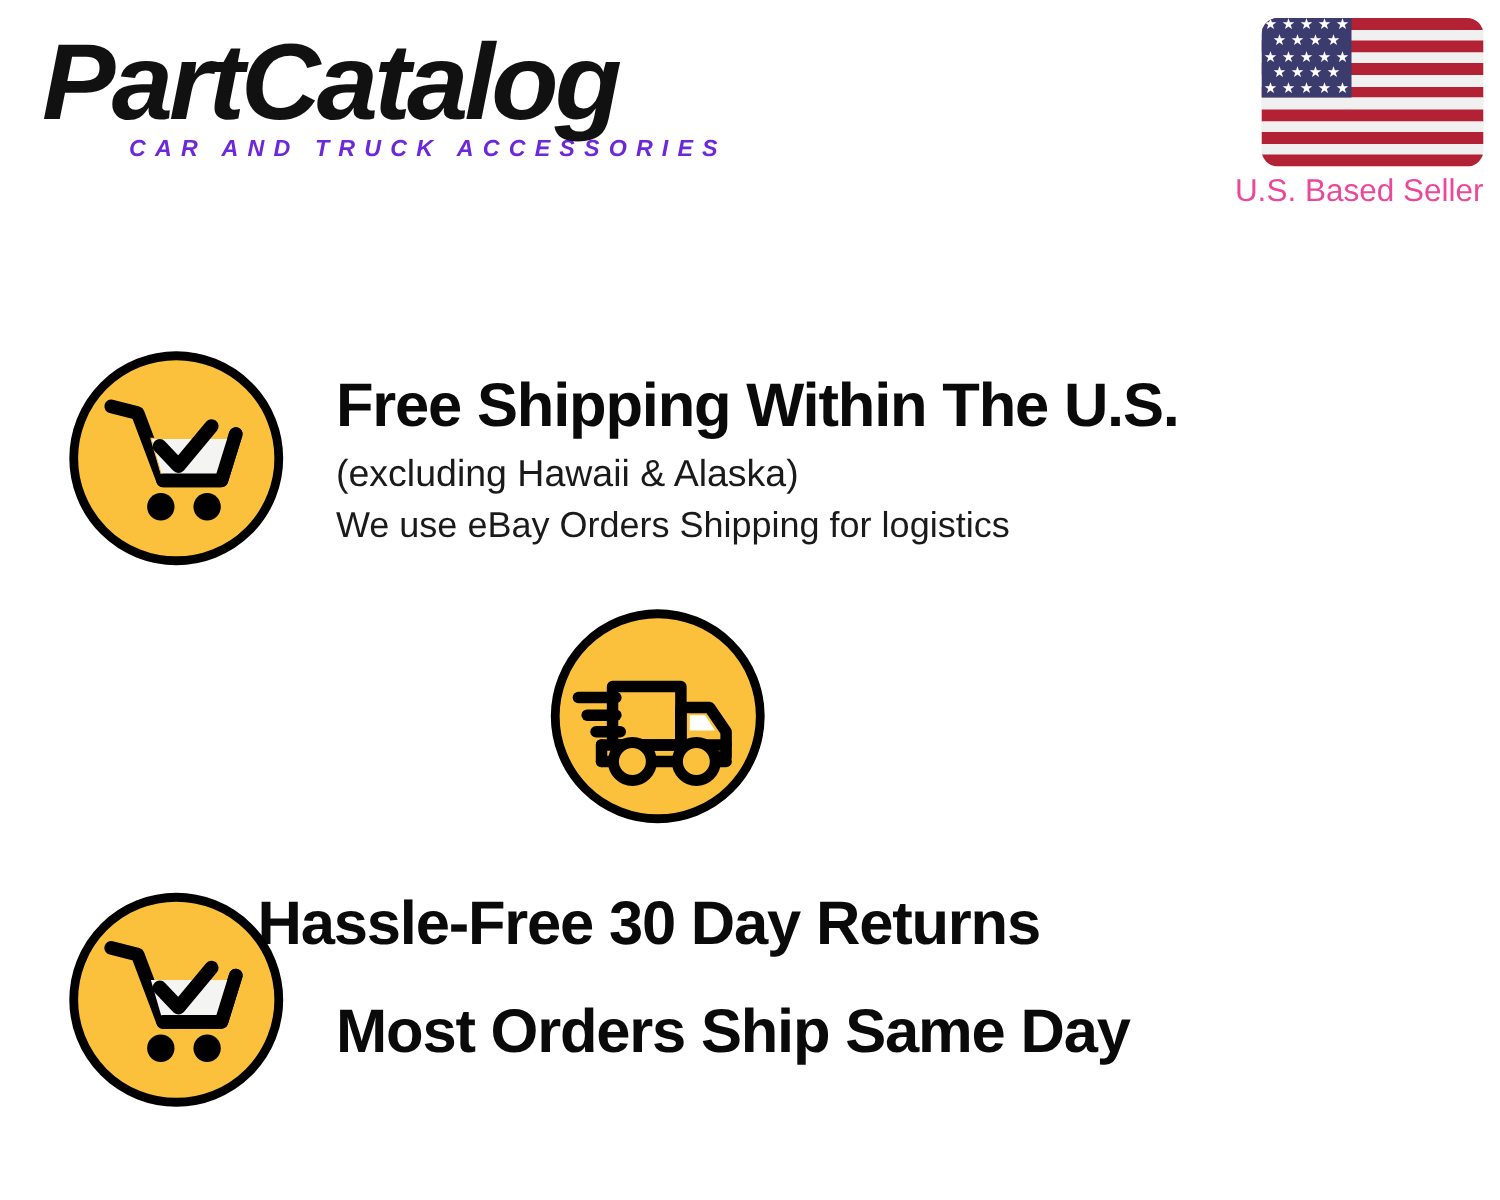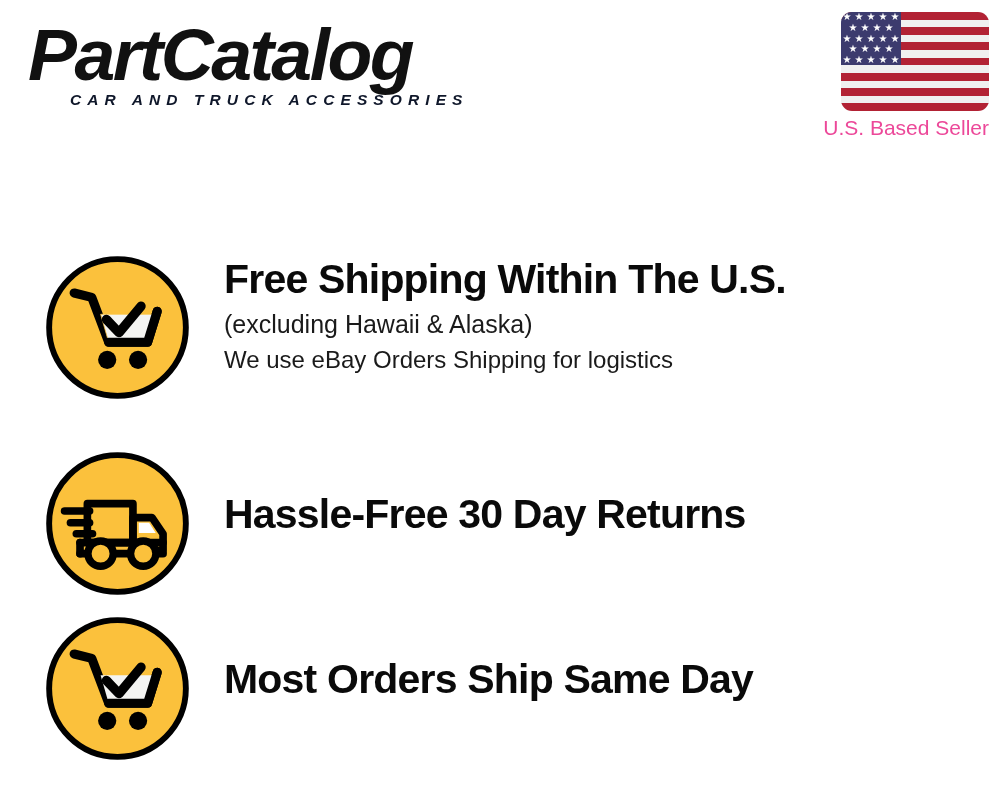--- a/index.html
+++ b/index.html
@@ -43,24 +43,24 @@
     white-space: nowrap;
     transform: scaleX(1.02);
     transform-origin: left center;
   }
   .logo-tagline {
     font-family: "Liberation Sans", sans-serif;
     font-weight: 700;
     font-style: italic;
     font-size: 15.5px;
     letter-spacing: 6.1px;
-    color: #0f172a;
+    color: #6d28d9;
     white-space: nowrap;
     margin-top: 3px;
-    margin-left: 42px;
+    margin-left: 58px;
   }
 
   .seller-block {
     position: absolute;
     right: 15px;
     top: 12px;
     width: 300px;
     text-align: right;
   }
   .flag {
@@ -113,25 +113,24 @@
     position: absolute;
     left: 0;
     top: 232px;
     width: 1000px;
   }
   .feature-row {
     position: absolute;
     left: 0;
     width: 832px;
     display: flex;
-    align-items: flex-start;
-    margin-top: 22px;
+    align-items: center;
   }
   .feature-row.r1 { top: 0px; }
-  .feature-row.r2 { top: 196px; }
+  .feature-row.r2 { top: 172px; flex-direction: column; }
   .feature-row.r3 { top: 361px; }
 
   .badge {
     position: relative;
     width: 147px;
     height: 147px;
     margin-left: 44px;
     flex: 0 0 auto;
   }
   .badge svg { display: block; width: 147px; height: 147px; }

